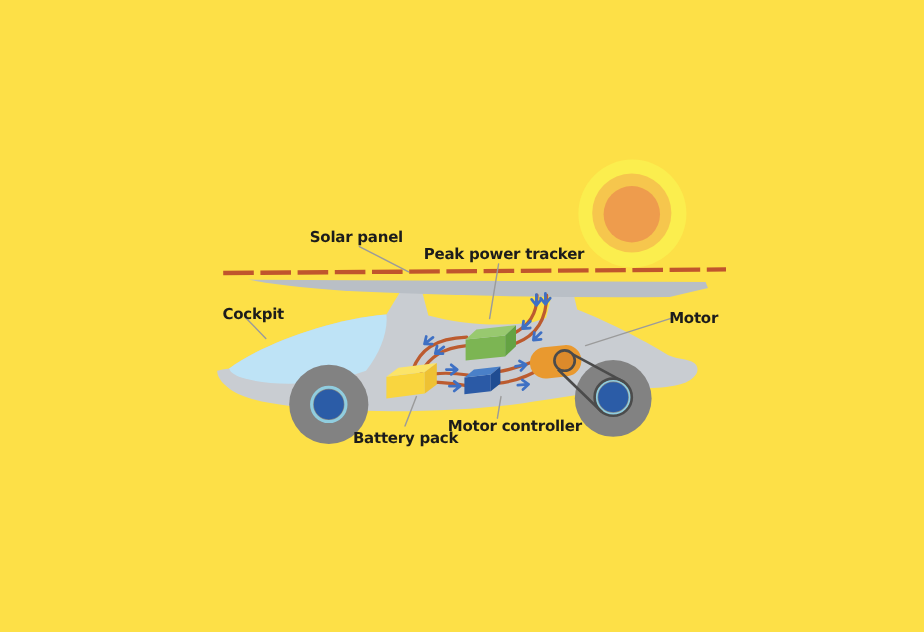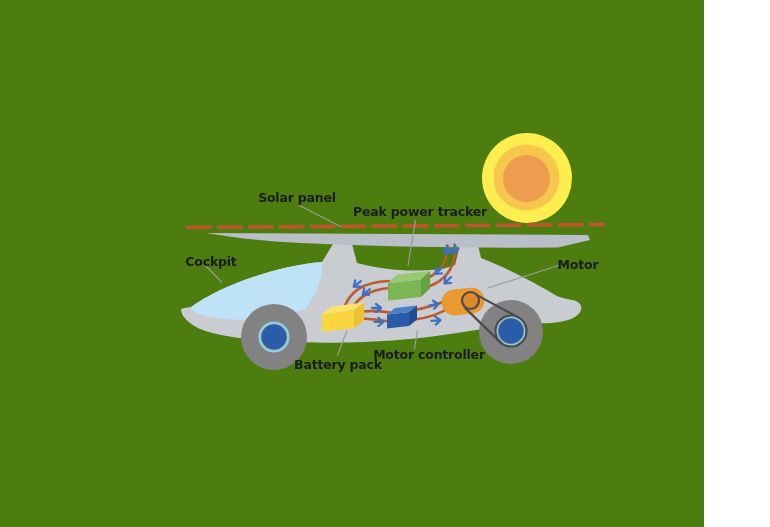--- a/index.html
+++ b/index.html
@@ -1,16 +1,16 @@
 <!DOCTYPE html>
 <html><head>
 <meta charset="utf-8">
 <style>
   html,body{margin:0;padding:0;background:#ffffff;}
-  .stage{position:relative;width:704px;height:527px;background:#4d7c0f;overflow:hidden;}
+  .stage{position:relative;width:770px;height:527px;background:#fde047;overflow:hidden;}
   svg{display:block;}
   .lbl{
     font-family:"DejaVu Sans", sans-serif;
     font-size:12.5px;
     font-weight:600;
     letter-spacing:-0.2px;
   }
   .wire{fill:none;stroke-width:2.7;stroke-linecap:round;}
   .arrow{fill:none;stroke-width:2.3;stroke-linecap:round;stroke-linejoin:round;}
   .leader{fill:none;stroke-width:1.2;stroke-linecap:round;}

